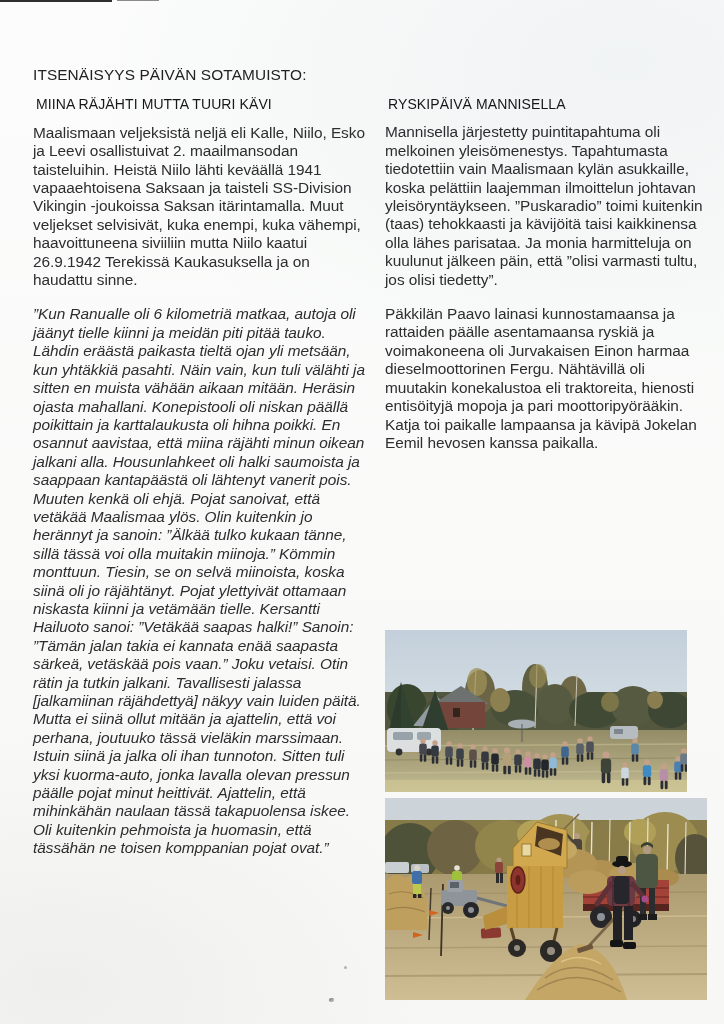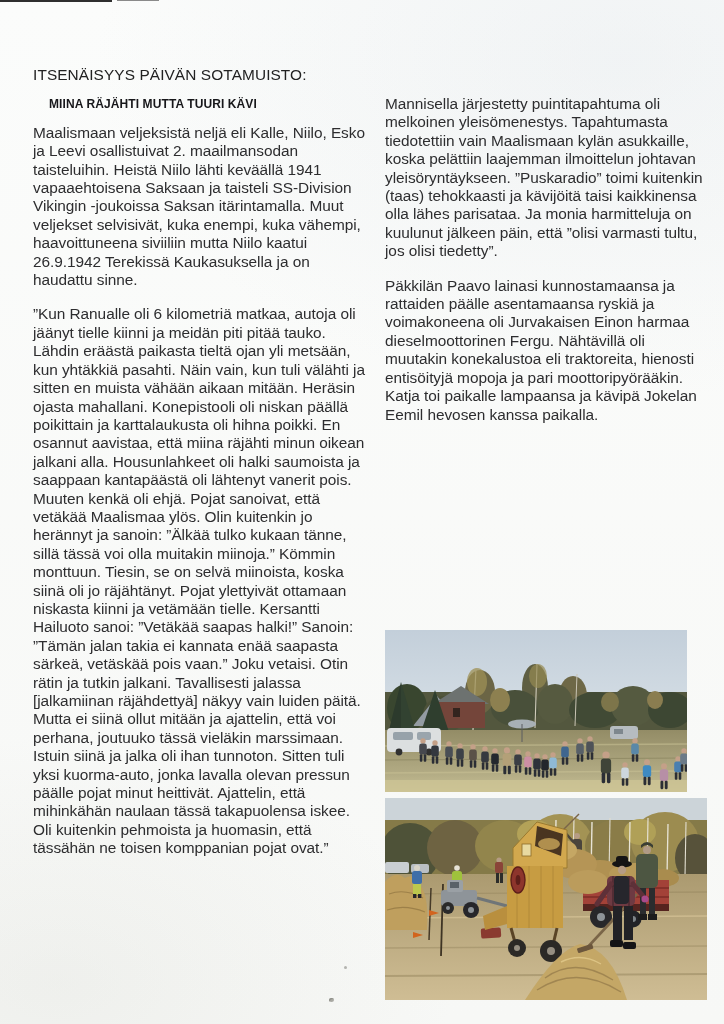--- a/index.html
+++ b/index.html
@@ -12,24 +12,24 @@
     font-family:"Liberation Sans", sans-serif;
     color:#2d2d2f;
     padding-left:8px;
   }
   .scanline{position:absolute;left:0;top:0;height:2px;width:112px;background:#2f2f2f;}
   .scanline2{position:absolute;left:117px;top:0;height:1px;width:42px;background:#8a8a8a;}
   .col{position:absolute;font-size:15.4px;line-height:18.4px;letter-spacing:-0.05px;}
   .col-left{left:33px;top:66px;width:333px;}
   .col-right{left:385px;top:95px;width:322px;}
   .kicker{font-size:15.4px;letter-spacing:.1px;color:#222;}
-  .art-title{font-size:12px;font-weight:bold;color:#17171a;margin:11px 16px 10px;letter-spacing:.1px;}
+  .art-title{font-size:14px;font-weight:normal;color:#17171a;margin:11px 3px 10px;letter-spacing:.1px;}
   .col-right .art-title{margin-top:0;}
   .col p{margin:0 0 16px;}
-  .quote{}
+  .quote{font-style:italic;}
   .photo{position:absolute;overflow:hidden;background:#cfd6da;}
   .photo svg{display:block;width:100%;height:100%;}
   .photo1{left:385px;top:630px;width:302px;height:162px;}
   .photo2{left:385px;top:798px;width:322px;height:202px;}
   .speck{position:absolute;border-radius:50%;}
   .speck1{left:344px;top:966px;width:3px;height:3px;background:#b3b3af;}
   .speck2{left:329px;top:998px;width:5px;height:4px;background:#a9a9a3;box-shadow:inset 1px 1px 0 #8f8f89;}
 </style>
 </head>
 <body>
@@ -40,20 +40,21 @@
   <div class="scanline2"></div>
 
   <div class="col col-left">
     <div class="kicker">ITSENÄISYYS PÄIVÄN SOTAMUISTO:</div>
     <div class="art-title">MIINA RÄJÄHTI MUTTA TUURI KÄVI</div>
     <p>Maalismaan veljeksistä neljä eli Kalle, Niilo, Esko ja Leevi osallistuivat 2. maailmansodan taisteluihin. Heistä Niilo lähti keväällä 1941 vapaaehtoisena Saksaan ja taisteli SS-Division Vikingin -joukoissa Saksan itärintamalla. Muut veljekset selvisivät, kuka enempi, kuka vähempi, haavoittuneena siviiliin mutta Niilo kaatui 26.9.1942 Terekissä Kaukasuksella ja on haudattu sinne.</p>
     <p class="quote">”Kun Ranualle oli 6 kilometriä matkaa, autoja oli jäänyt tielle kiinni ja meidän piti pitää tauko. Lähdin eräästä paikasta tieltä ojan yli metsään, kun yhtäkkiä pasahti. Näin vain, kun tuli välähti ja sitten en muista vähään aikaan mitään. Heräsin ojasta mahallani. Konepistooli oli niskan päällä poikittain ja karttalaukusta oli hihna poikki. En osannut aavistaa, että miina räjähti minun oikean jalkani alla. Housunlahkeet oli halki saumoista ja saappaan kantapäästä oli lähtenyt vanerit pois. Muuten kenkä oli ehjä. Pojat sanoivat, että vetäkää Maalismaa ylös. Olin kuitenkin jo herännyt ja sanoin: ”Älkää tulko kukaan tänne, sillä tässä voi olla muitakin miinoja.” Kömmin monttuun. Tiesin, se on selvä miinoista, koska siinä oli jo räjähtänyt. Pojat ylettyivät ottamaan niskasta kiinni ja vetämään tielle. Kersantti Hailuoto sanoi: ”Vetäkää saapas halki!” Sanoin: ”Tämän jalan takia ei kannata enää saapasta särkeä, vetäskää pois vaan.” Joku vetaisi. Otin rätin ja tutkin jalkani. Tavallisesti jalassa [jalkamiinan räjähdettyä] näkyy vain luiden päitä. Mutta ei siinä ollut mitään ja ajattelin, että voi perhana, joutuuko tässä vieläkin marssimaan. Istuin siinä ja jalka oli ihan tunnoton. Sitten tuli yksi kuorma-auto, jonka lavalla olevan pressun päälle pojat minut heittivät. Ajattelin, että mihinkähän naulaan tässä takapuolensa iskee. Oli kuitenkin pehmoista ja huomasin, että tässähän ne toisen komppanian pojat ovat.”</p>
   </div>
 
   <div class="col col-right">
+    <div class="art-title">RYSKIPÄIVÄ MANNISELLA</div>
     <p>Mannisella järjestetty puintitapahtuma oli melkoinen yleisömenestys. Tapahtumasta tiedotettiin vain Maalismaan kylän asukkaille, koska pelättiin laajemman ilmoittelun johtavan yleisöryntäykseen. ”Puskaradio” toimi kuitenkin (taas) tehokkaasti ja kävijöitä taisi kaikkinensa olla lähes parisataa. Ja monia harmitteluja on kuulunut jälkeen päin, että ”olisi varmasti tultu, jos olisi tiedetty”.</p>
     <p>Päkkilän Paavo lainasi kunnostamaansa ja rattaiden päälle asentamaansa ryskiä ja voimakoneena oli Jurvakaisen Einon harmaa dieselmoottorinen Fergu. Nähtävillä oli muutakin konekalustoa eli traktoreita, hienosti entisöityjä mopoja ja pari moottoripyörääkin. Katja toi paikalle lampaansa ja kävipä Jokelan Eemil hevosen kanssa paikalla.</p>
   </div>
 
   <figure class="photo photo1" style="margin:0" aria-label="crowd-at-threshing-event-photo">
     <svg viewBox="0 0 302 162" preserveAspectRatio="none">
       <defs>
         <linearGradient id="sky1" x1="0" y1="0" x2="0" y2="1">
           <stop offset="0" stop-color="#c3cfda"></stop>
             <stop offset="1" stop-color="#dae2e8"></stop>

